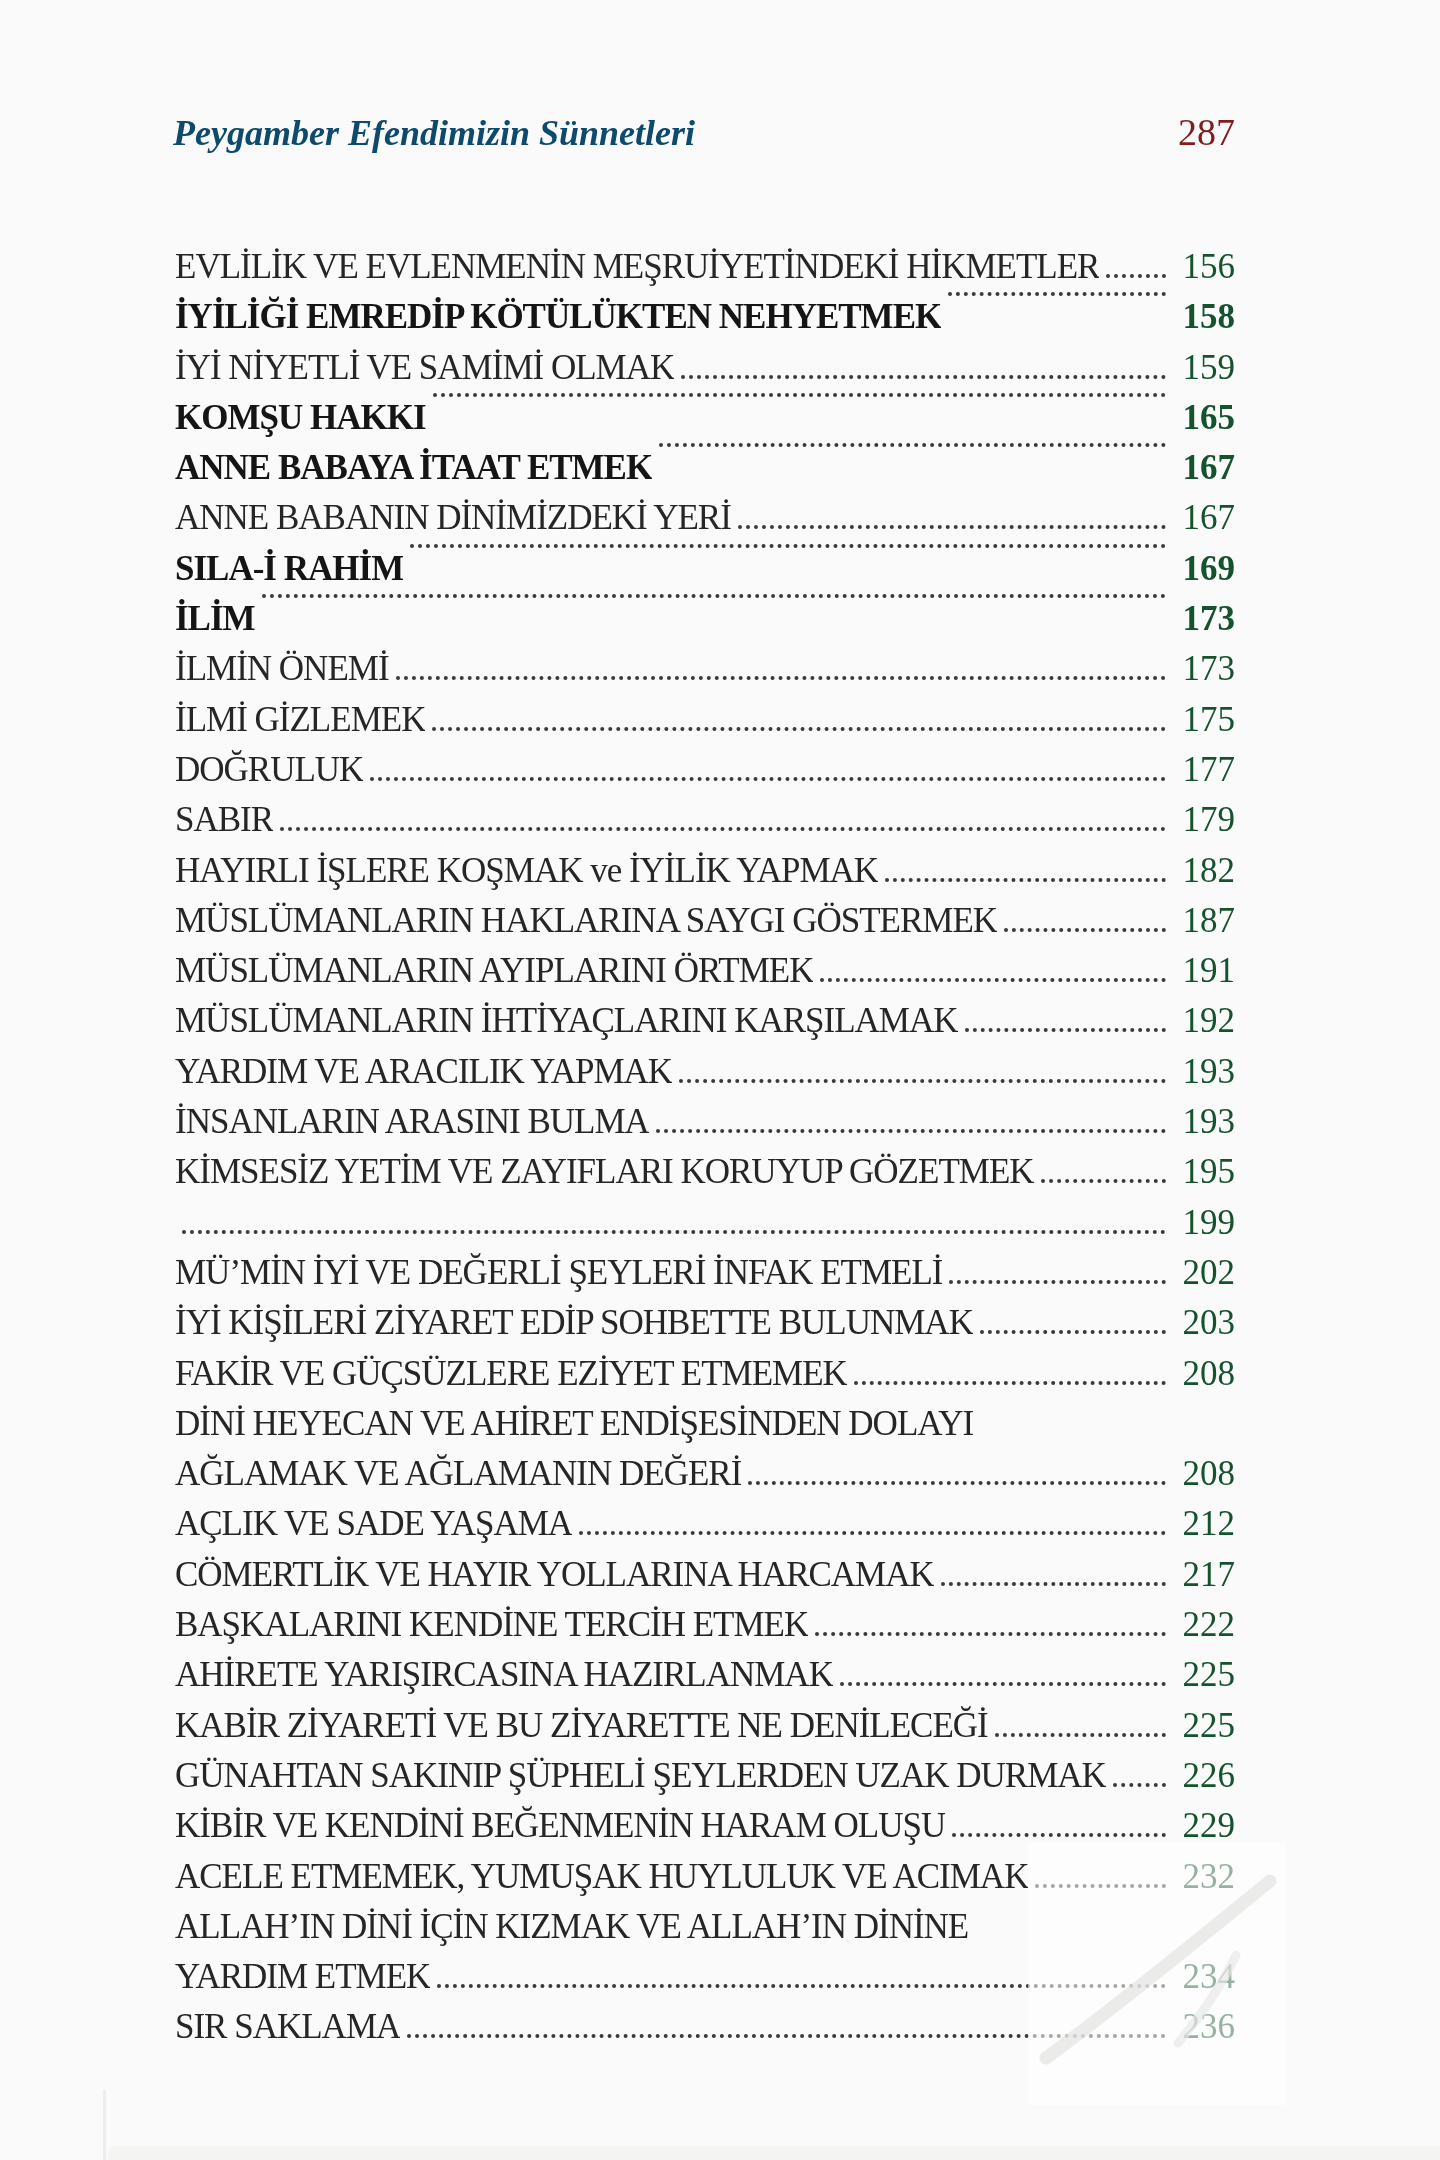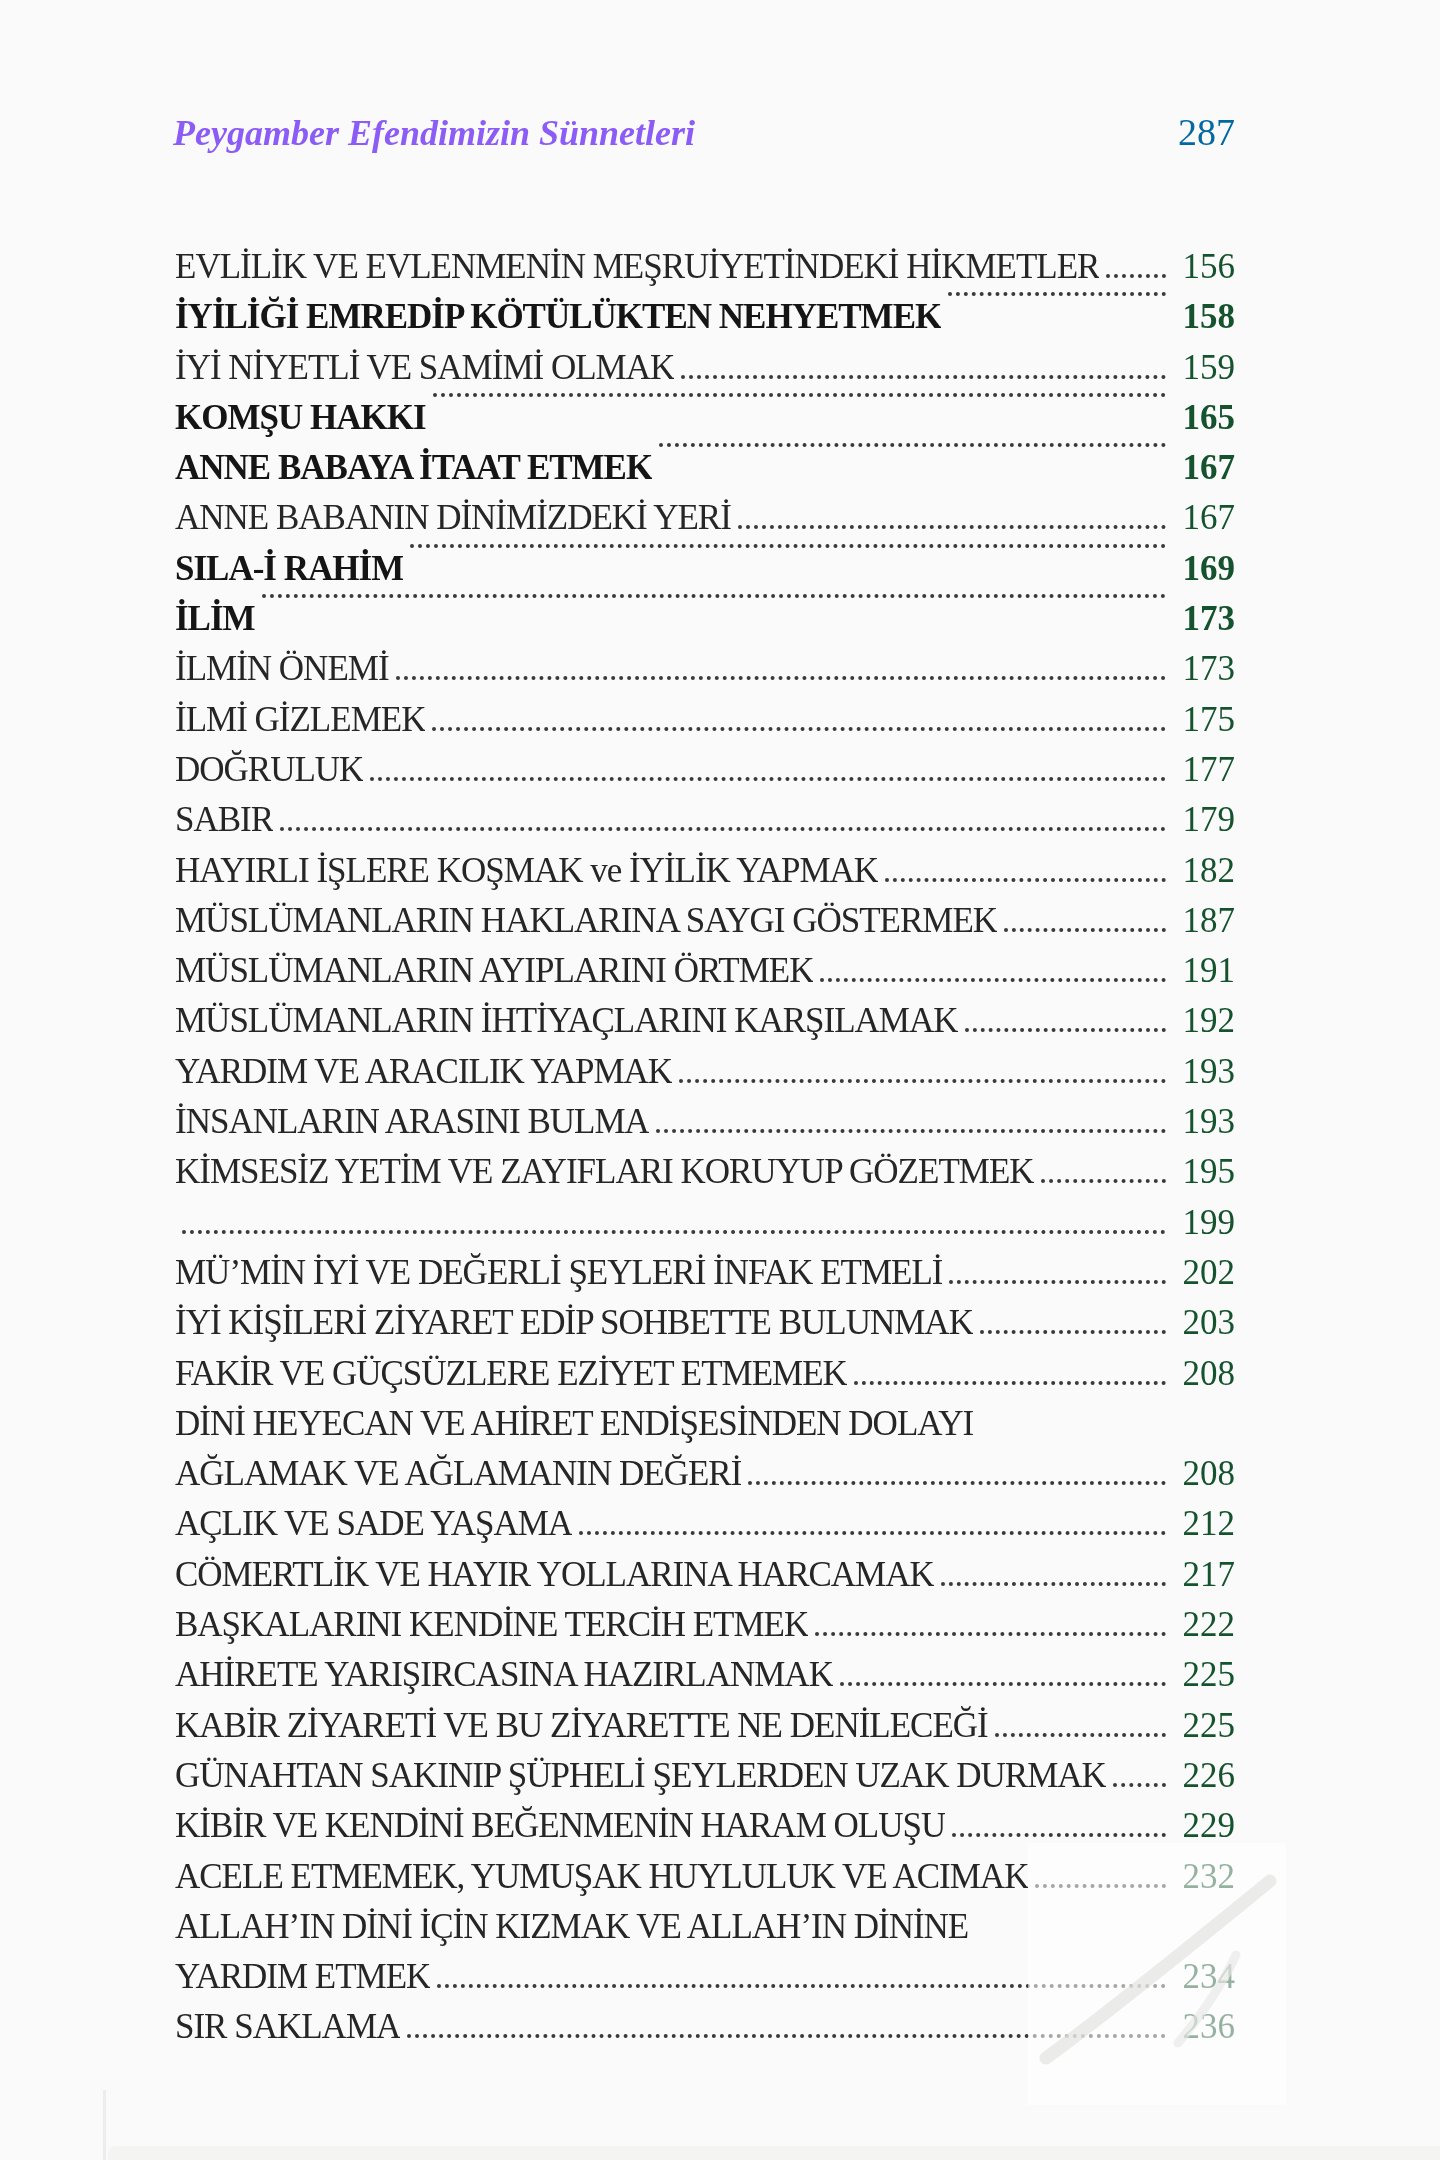--- a/index.html
+++ b/index.html
@@ -24,25 +24,25 @@
     width: 1062px;
     display: flex;
     justify-content: space-between;
     align-items: baseline;
   }
   .running-title {
     font-style: italic;
     font-weight: 600;
     font-size: 36px;
     letter-spacing: 0px;
-    color: #8b5cf6;
+    color: #0c4a6e;
   }
   .running-page-number {
     font-size: 38px;
-    color: #0369a1;
+    color: #7f1d1d;
   }
   .toc-list {
     position: absolute;
     top: 194px;
     left: 175px;
     width: 1060px;
     margin-top: 48px;
   }
   .toc-row {
     display: flex;

